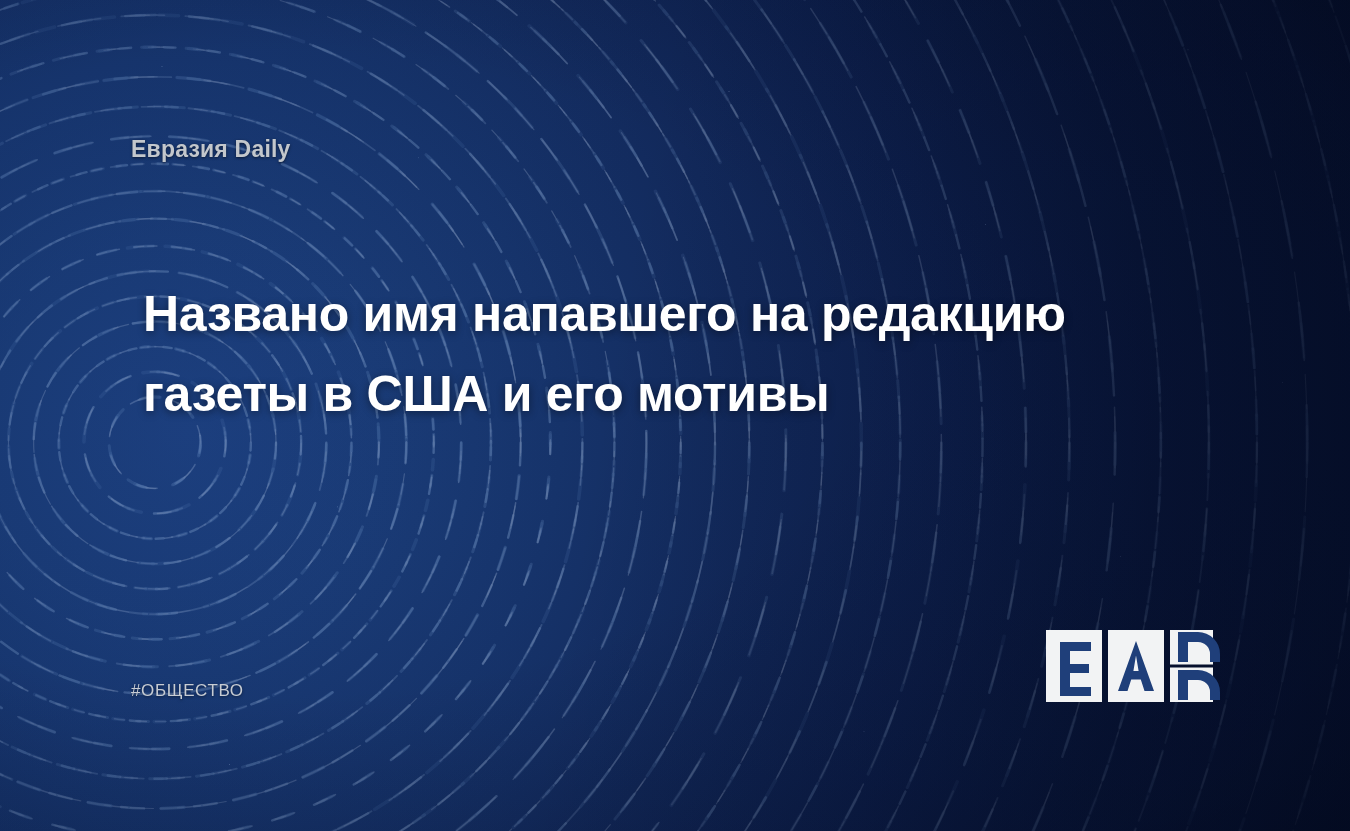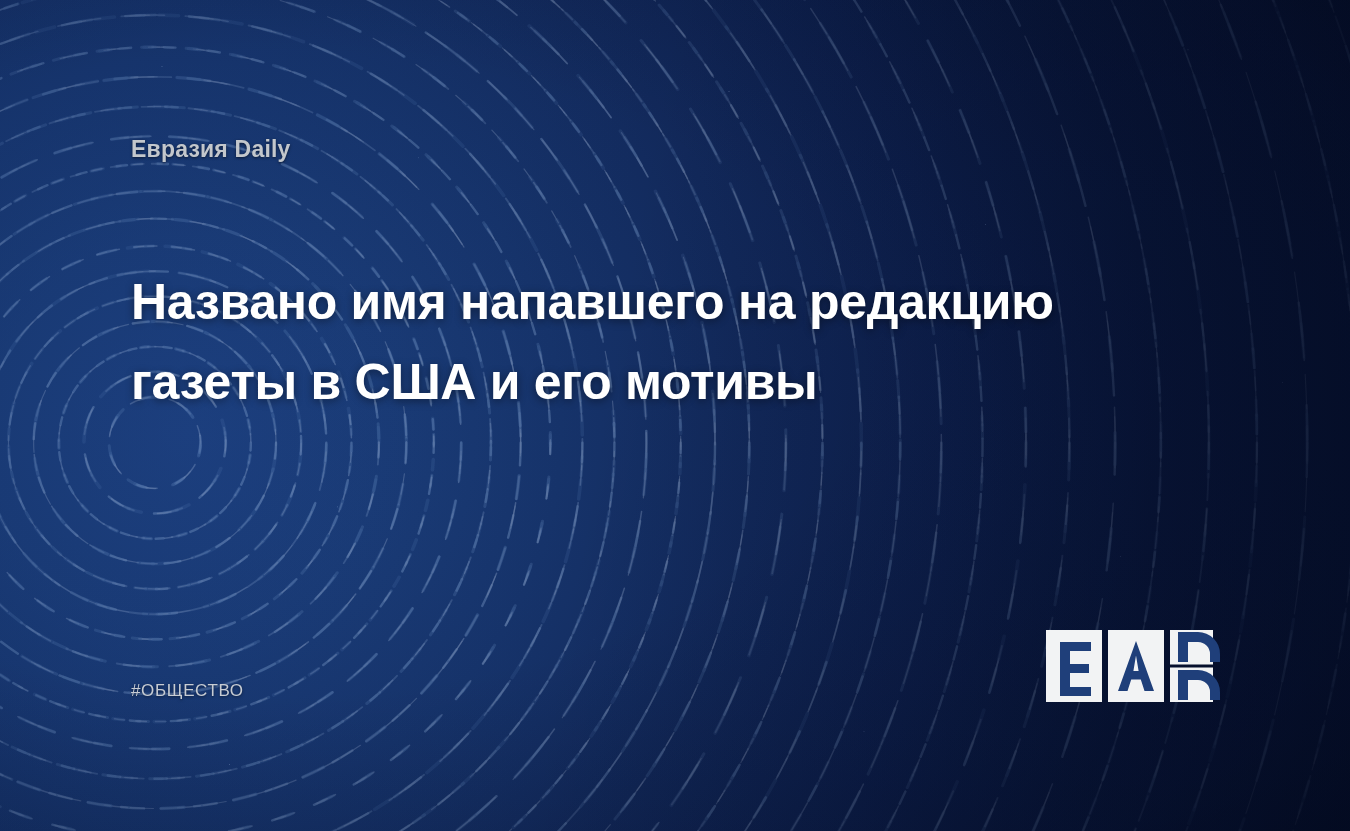--- a/index.html
+++ b/index.html
@@ -87,21 +87,21 @@
     color: #c3c7cc;
     text-shadow: 0 1px 3px rgba(0,0,0,.55);
     white-space: nowrap;
   }
 
   .headline {
     position: absolute;
     left: 131px;
     top: 262px;
     width: 1030px;
-    margin: 0;
+    margin: 12px;
     font-size: 50px;
     line-height: 80px;
     font-weight: bold;
     color: #ffffff;
     letter-spacing: -0.3px;
     text-shadow: 0 2px 9px rgba(0,0,0,.42);
   }
 
   .tag {
     position: absolute;

